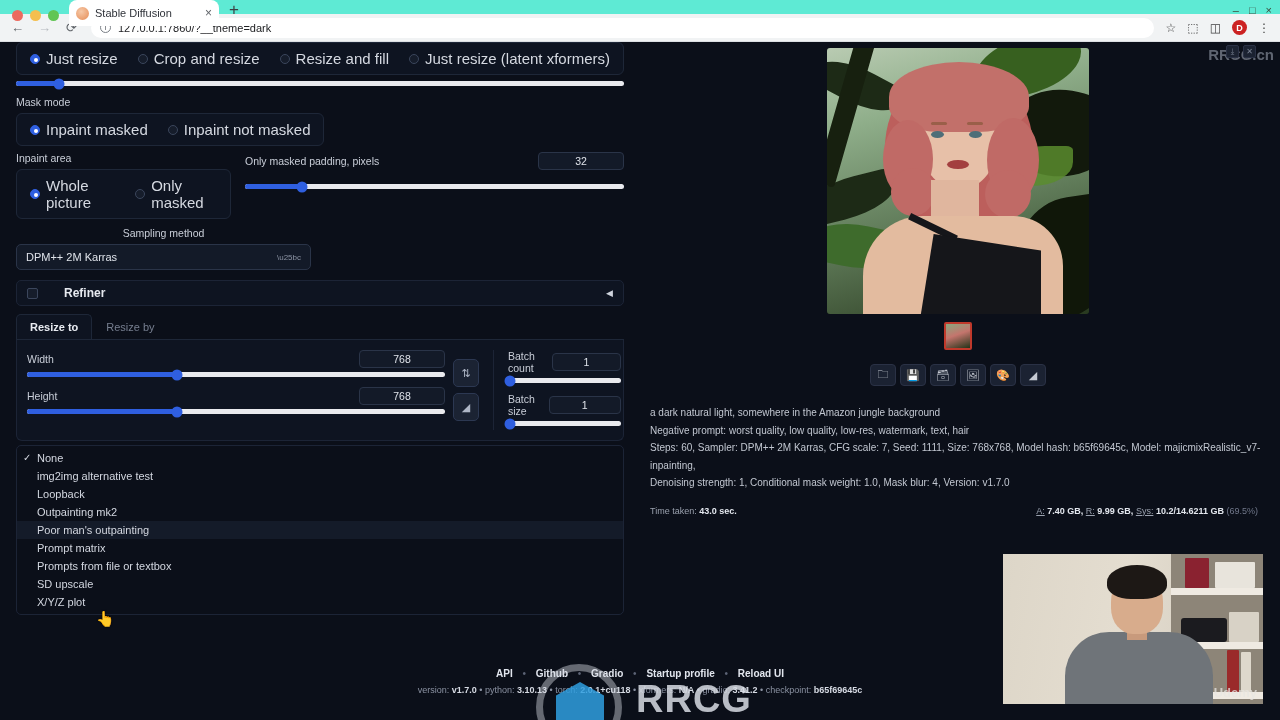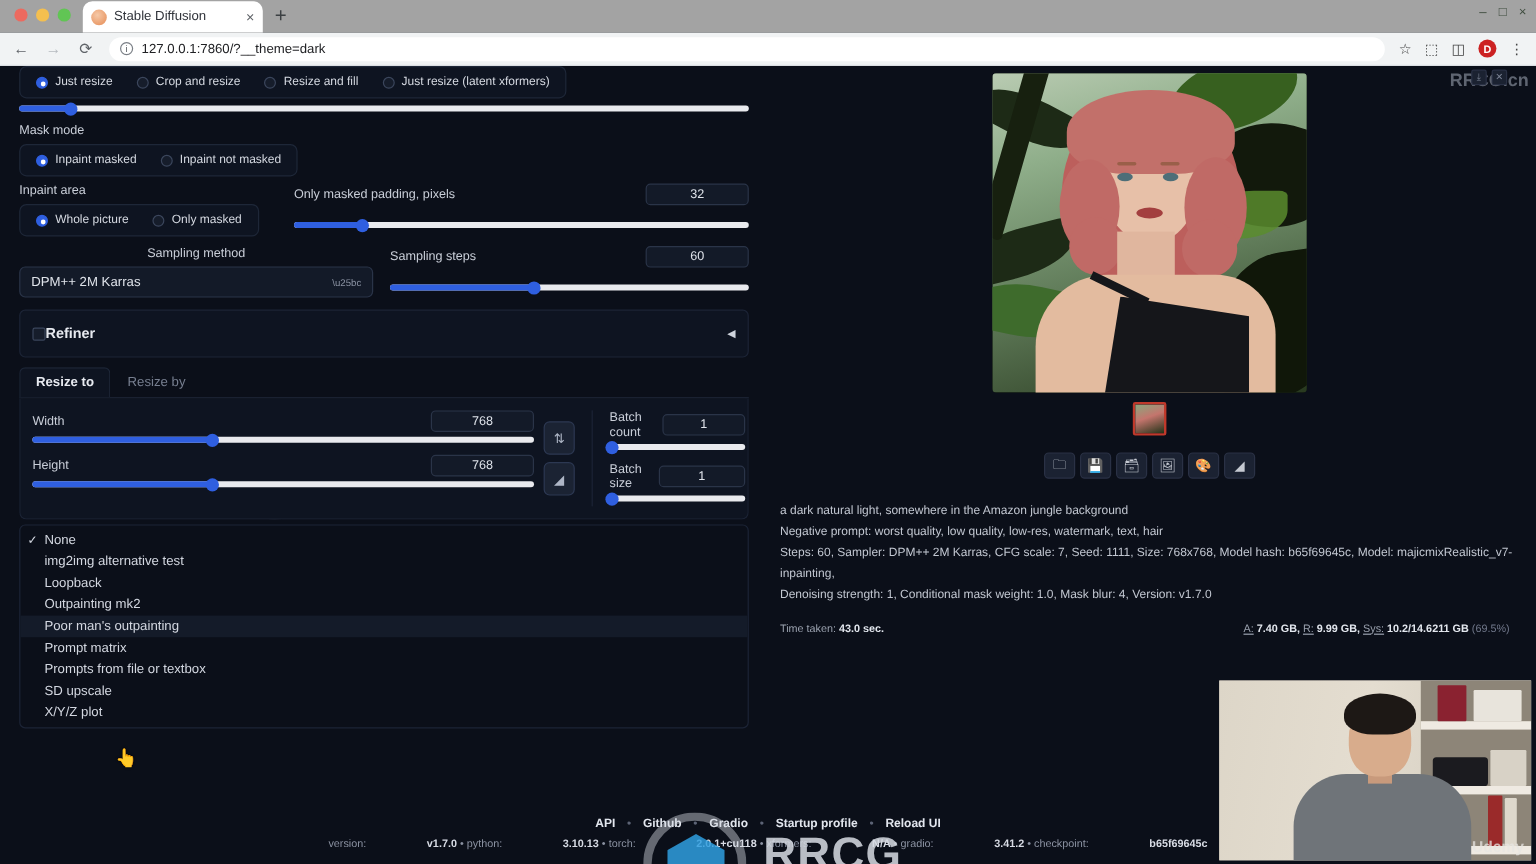--- a/index.html
+++ b/index.html
@@ -5,22 +5,22 @@
   * { box-sizing: border-box; margin: 0; padding: 0; }
   html, body {
     width: 1280px; height: 720px;
     overflow: hidden;
     font-family: "Liberation Sans", sans-serif;
     background: #0b0f19;
   }
 
   
   .browser-tabstrip {
-    height: 27px; background: #a3a3a3;
-    display: flex; align-items: flex-end; padding-left: 8px;
+    height: 14px; background: #5eead4;
+    display: flex; padding-left: 8px;
     position: relative;
   }
   .traffic { display: flex; gap: 7px; align-items: center; height: 30px; padding: 0 10px 0 4px; }
   .dot { width: 11px; height: 11px; border-radius: 50%; }
   .dot.r { background: #ec6a5f; }
   .dot.y { background: #f4bf4f; }
   .dot.g { background: #61c554; }
   .tab {
     height: 26px; width: 150px; background: #fff;
     border-radius: 8px 8px 0 0; display: flex; align-items: center;
@@ -85,21 +85,21 @@
     flex: 1; height: 26px; background: #1f2937; border: 1px solid #2c3852;
     border-radius: 5px; color: #e6e9ef; font-size: 11px; font-weight: bold;
     display: flex; align-items: center; justify-content: center;
   }
   .btn-tab.disabled { color: #4d5566; background: #161d2b; border-color: #222b3d; font-weight: normal; }
 
   
   .radio-group { display: flex; gap: 0; background: #0e1421; border: 1px solid #1e2738; border-radius: 6px; padding: 3px; width: fit-content; }
   .radio {
     display: flex; align-items: center; gap: 6px;
-    padding: 4px 10px; border-radius: 4px; font-size: 10px; color: #d5d9e1;
+    padding: 4px 10px; border-radius: 4px; font-size: 15px; color: #d5d9e1;
   }
   .rdot {
     width: 10px; height: 10px; border-radius: 50%;
     border: 1px solid #3b465c; background: #161d2b; flex: 0 0 10px;
     position: relative;
   }
   .radio.on .rdot { background: #2f5fe0; border-color: #2f5fe0; }
   .radio.on .rdot::after {
     content: ''; position: absolute; left: 3px; top: 3px;
     width: 4px; height: 4px; border-radius: 50%; background: #fff;
@@ -129,22 +129,22 @@
   
   .select {
     height: 26px; background: #131a28; border: 1px solid #2a3448; border-radius: 5px;
     display: flex; align-items: center; justify-content: space-between;
     padding: 0 9px; color: #dfe3ea; font-size: 11px;
   }
   .caret { font-size: 8px; color: #8b93a3; }
 
   
   .accordion {
-    height: 40px; background: #0e1421; border: 1px solid #1c2436; border-radius: 5px;
-    display: flex; align-items: center; padding: 0 10px; gap: 0;
+    height: 26px; background: #0e1421; border: 1px solid #1c2436; border-radius: 5px;
+    display: flex; align-items: center; padding: 0 10px; gap: 26px;
     margin-bottom: 8px;
   }
   .chk { width: 11px; height: 11px; border: 1px solid #3b465c; border-radius: 2px; background: #161d2b; }
   .acc-title { font-size: 12px; font-weight: bold; color: #e6e9ef; flex: 1; }
   .acc-arrow { font-size: 9px; color: #cfd4dd; }
 
   
   .tabs-row { display: flex; border-bottom: 1px solid #1e2738; }
   .ui-tab {
     padding: 6px 13px; font-size: 11px; color: #777f90;
@@ -219,21 +219,21 @@
   .uline { text-decoration: underline; }
 
   
   .footer {
     position: absolute; left: 0; right: 0; bottom: 0; height: 42px;
     text-align: center; padding-top: 6px;
   }
   .footer-links { font-size: 10px; color: #e2e6ee; font-weight: bold; }
   .footer-links span.sep { color: #5c6375; font-weight: normal; margin: 0 7px; }
   .footer-ver { margin-top: 6px; font-size: 9px; color: #8b92a2; }
-  .footer-ver b { color: #d7dbe4; margin-left: 48px; }
+  .footer-ver b { color: #d7dbe4; }
 
   
   .wm {
     position: absolute; pointer-events: none; user-select: none;
     opacity: .30; font-weight: bold; color: #c9ced6;
   }
   .wm-logo-ring {
     position: absolute; width: 86px; height: 86px; border-radius: 50%;
     border: 7px solid rgba(210,215,224,.45); left: 536px; top: 622px;
     clip-path: inset(0 0 22% 0);
@@ -253,21 +253,21 @@
   }
   .wm-mid-text { position: absolute; left: 268px; top: 326px; font-size: 26px; font-weight: bold; color: #aab2c0; }
   .wm-mid-cn { position: absolute; left: 270px; top: 358px; font-size: 12px; color: #aab2c0; letter-spacing: 3px; }
   .wm-tr {
     position: absolute; right: 6px; top: 4px; font-size: 15px; font-weight: bold;
     color: #7b828f; opacity: .75;
   }
 
   
   .webcam {
-    position: absolute; right: 4px; bottom: 0; width: 260px; height: 150px;
+    position: absolute; right: 17px; bottom: 0; width: 260px; height: 150px;
     overflow: hidden; background: #cdc6ba;
   }
   .wc-wall { position: absolute; inset: 0; background: linear-gradient(100deg,#ddd6c8 0%, #e4ddd0 45%, #cfc8ba 100%); }
   .wc-shelf { position: absolute; right: 0; top: 0; width: 92px; height: 150px; background: #8d8578; }
   .wc-shelf .plank { position: absolute; left: 0; right: 0; height: 7px; background: #efeae2; }
   .wc-book { position: absolute; border-radius: 1px; }
   .wc-person-head {
     position: absolute; left: 108px; top: 18px; width: 52px; height: 62px;
     border-radius: 48% 48% 42% 42%; background: #d8ac8c;
   }
@@ -438,30 +438,20 @@
         </div>
       </div>
     </div>
 
     <div class="two-col" style="margin-bottom:10px;">
       <div style="flex:0 0 295px;text-align:center;">
         <span class="label">Sampling method</span>
         <div class="select">
           <span>DPM++ 2M Karras</span>
           <span class="caret">\u25bc</span>
-        </div>
-      </div>
-      <div class="slider-block">
-        <div class="slider-head">
-          <span class="label" style="margin:0">Sampling steps</span>
-          <div class="numbox">60</div>
-        </div>
-        <div class="track" style="margin-top:14px">
-          <div class="fill" style="width:40%"></div>
-          <div class="thumb" style="left:40%"></div>
         </div>
       </div>
     </div>
 
     <div class="accordion">
       <span class="chk"></span>
       <span class="acc-title">Refiner</span>
       <span class="acc-arrow">◀</span>
     </div>
 

